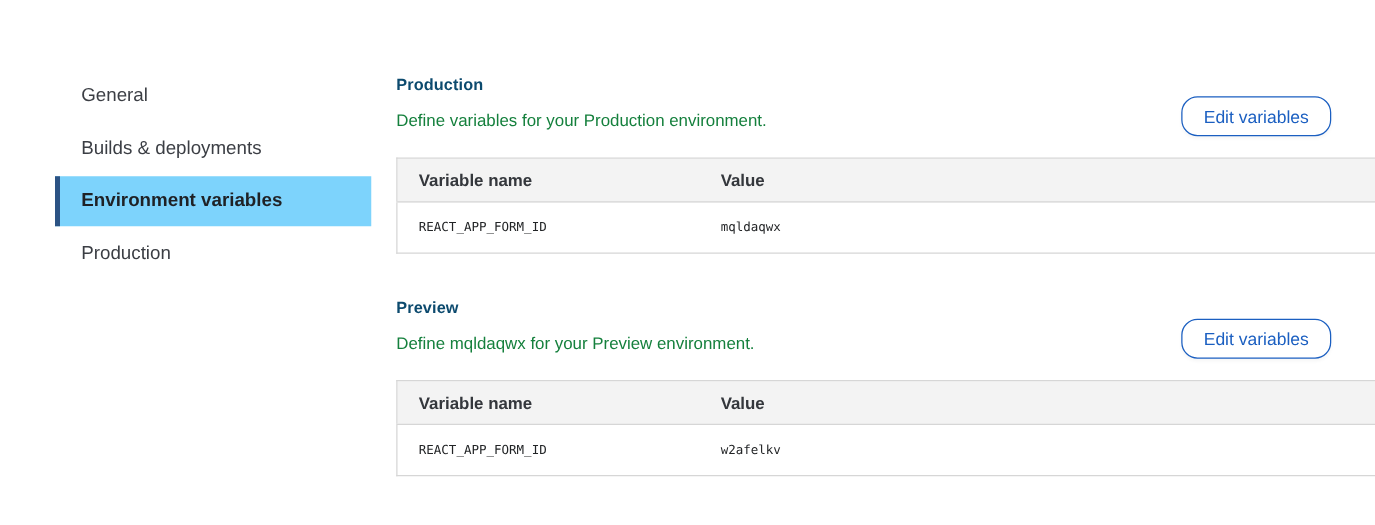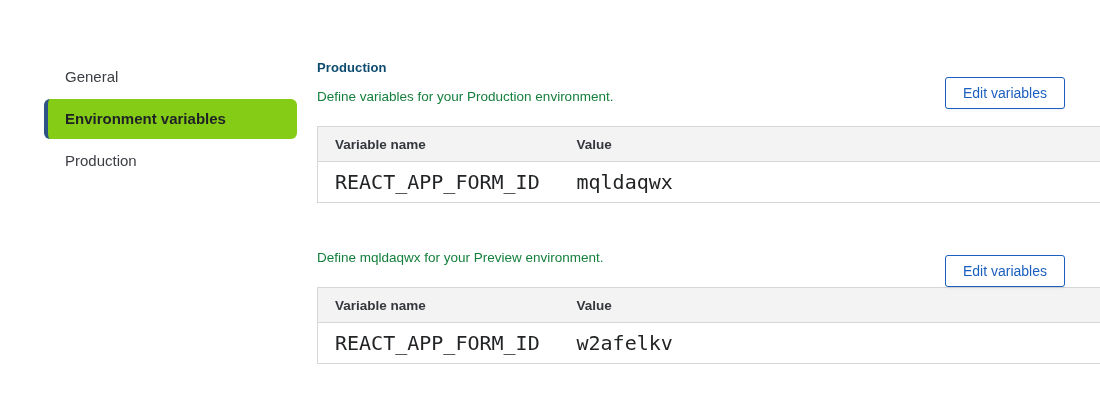--- a/index.html
+++ b/index.html
@@ -22,25 +22,24 @@
     height: 40px;
     line-height: 40px;
     padding-left: 17px;
     font-size: 15px;
     color: #3b3e44;
     cursor: pointer;
     border-left: 4px solid transparent;
     white-space: nowrap;
   }
   .side-item.active {
-    background: #84cc16;
+    background: #7dd3fc;
     border-left-color: #2c5384;
     font-weight: 700;
     color: #1f2125;
-    border-radius: 6px;
   }
 
   
   .main {
     position: absolute;
     left: 305px; top: 0;
     width: 752px;
   }
   .section { position: absolute; left: 0; width: 752px; }
   .section.production { top: 48px; }
@@ -58,21 +57,21 @@
     color: #15803d;
   }
   .edit-btn {
     position: absolute;
     right: 0;
     top: 16px;
     width: 120px;
     height: 32px;
     background: #ffffff;
     border: 1px solid #1b5fc1;
-    border-radius: 3px;
+    border-radius: 13px;
     color: #1b5fc1;
     font-size: 14px;
     font-family: "Liberation Sans", "DejaVu Sans", sans-serif;
     cursor: pointer;
     box-shadow: 0 2px 3px rgba(0,0,0,0.04);
   }
   .section.production .edit-btn { top: 17px; }
   .section.preview .edit-btn    { top: 17px; }
 
   .var-table {
@@ -89,32 +88,33 @@
     text-align: left;
     padding-left: 17px;
     font-size: 13.5px;
     font-weight: 700;
     color: #34373c;
   }
   .var-table tbody td {
     height: 41px;
     padding-left: 17px;
     font-family: "DejaVu Sans Mono", "Liberation Mono", monospace;
-    font-size: 20px;
+    font-size: 10px;
     color: #222426;
   }
   .col-name { width: 242px; }
 </style>
 </head>
 <body>
 
 <div class="page">
 
   <nav class="sidebar">
     <div class="side-item">General</div>
+    <div class="side-item">Builds &amp; deployments</div>
     <div class="side-item active">Environment variables</div>
     <div class="side-item">Production</div>
   </nav>
 
   <main class="main">
 
     <section class="section production">
       <h2 class="section-title">Production</h2>
       <p class="section-desc">Define variables for your Production environment.</p>
       <button class="edit-btn">Edit variables</button>
@@ -129,20 +129,21 @@
         <tbody>
           <tr>
             <td>REACT_APP_FORM_ID</td>
             <td>mqldaqwx</td>
           </tr>
         </tbody>
       </table>
     </section>
 
     <section class="section preview">
+      <h2 class="section-title">Preview</h2>
       <p class="section-desc">Define mqldaqwx for your Preview environment.</p>
       <button class="edit-btn">Edit variables</button>
 
       <table class="var-table">
         <thead>
           <tr>
             <th class="col-name">Variable name</th>
             <th>Value</th>
           </tr>
         </thead>

